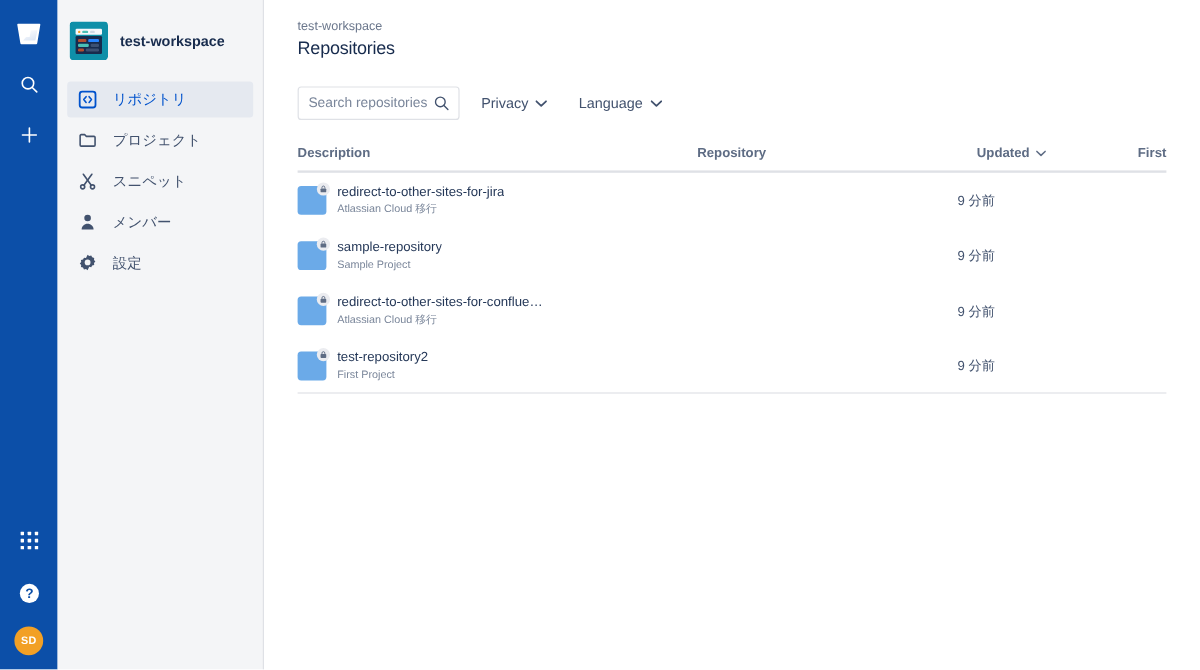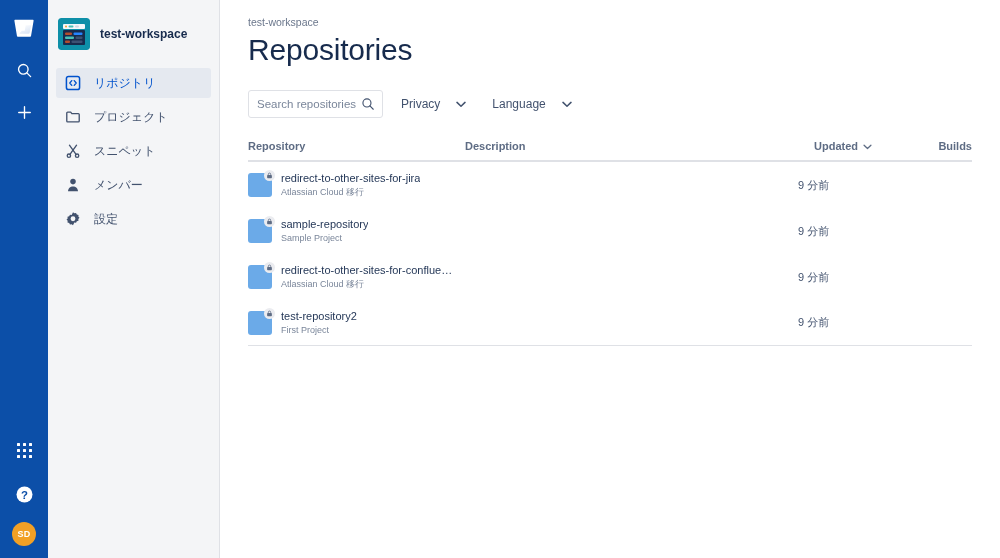--- a/index.html
+++ b/index.html
@@ -74,21 +74,21 @@
   .main {
     flex: 1 1 auto; height: 558px;
     background: #ffffff;
     padding: 16px 28px 0 28px;
     position: relative;
     overflow: hidden;
   }
   .breadcrumb { font-size: 10.5px; color: #6B778C; margin-bottom: 4px; }
   .title-row { display: flex; align-items: flex-start; justify-content: space-between; }
   .page-title {
-    font-size: 30px; font-weight: 500; color: #172B4D;
+    font-size: 15px; font-weight: 500; color: #172B4D;
     letter-spacing: -0.2px; line-height: 1.2;
   }
   .btn-create {
     background: #F4F5F7; color: #42526E;
     border: none; border-radius: 3px;
     font-family: inherit; font-size: 12px; font-weight: 600;
     padding: 8px 11px; cursor: pointer;
     margin-top: 4px; white-space: nowrap;
   }
 
@@ -100,21 +100,21 @@
     display: flex; align-items: center;
   }
   .search-box input {
     border: none; outline: none; background: transparent;
     font-family: inherit; font-size: 11.5px; color: #172B4D;
     padding: 0 26px 0 8px; width: 100%; height: 100%;
   }
   .search-box input::placeholder { color: #7A869A; }
   .search-ico { position: absolute; right: 7px; top: 6px; pointer-events: none; }
   .filter-btn {
-    display: inline-flex; align-items: flex-start; gap: 16px;
+    display: inline-flex; align-items: flex-start; gap: 6px;
     background: transparent; border: none; cursor: pointer;
     font-family: inherit; font-size: 12px; color: #42526E;
     padding: 6px 8px; border-radius: 3px;
   }
 
   
   .table { margin-top: 22px; width: 100%; }
   .thead {
     display: flex; align-items: center;
     padding-bottom: 8px;
@@ -343,36 +343,36 @@
           <svg width="10" height="7" viewBox="0 0 10 7" aria-hidden="true">
             <path d="M1 1.4 5 5.2 9 1.4" fill="none" stroke="#42526E" stroke-width="1.5" stroke-linecap="round" stroke-linejoin="round"></path>
           </svg>
         </span>
       </button>
     </div>
 
     <div class="table">
 
       <div class="thead">
+        <div class="th col-desc">
+          <span>Description</span>
+        </div>
         <div class="th col-repo">
           <span>Repository</span>
-        </div>
-        <div class="th col-desc">
-          <span>Description</span>
         </div>
         <div class="th col-upd">
           <span>Updated</span>
           <span>
             <svg width="9" height="6" viewBox="0 0 10 7" aria-hidden="true">
               <path d="M1 1.4 5 5.2 9 1.4" fill="none" stroke="#5E6C84" stroke-width="1.5" stroke-linecap="round" stroke-linejoin="round"></path>
             </svg>
           </span>
         </div>
         <div class="th col-build">
-          <span>Builds</span>
+          <span>First</span>
         </div>
       </div>
 
       <div id="rows-container">
           <div class="row">
             <div class="repo-cell">
               <span class="repo-ico-wrap">
                 <span class="repo-ico" style="background:#6BAAE8"></span>
                 <span class="lock-badge">
                   <svg width="7" height="7" viewBox="0 0 10 10" aria-hidden="true">

